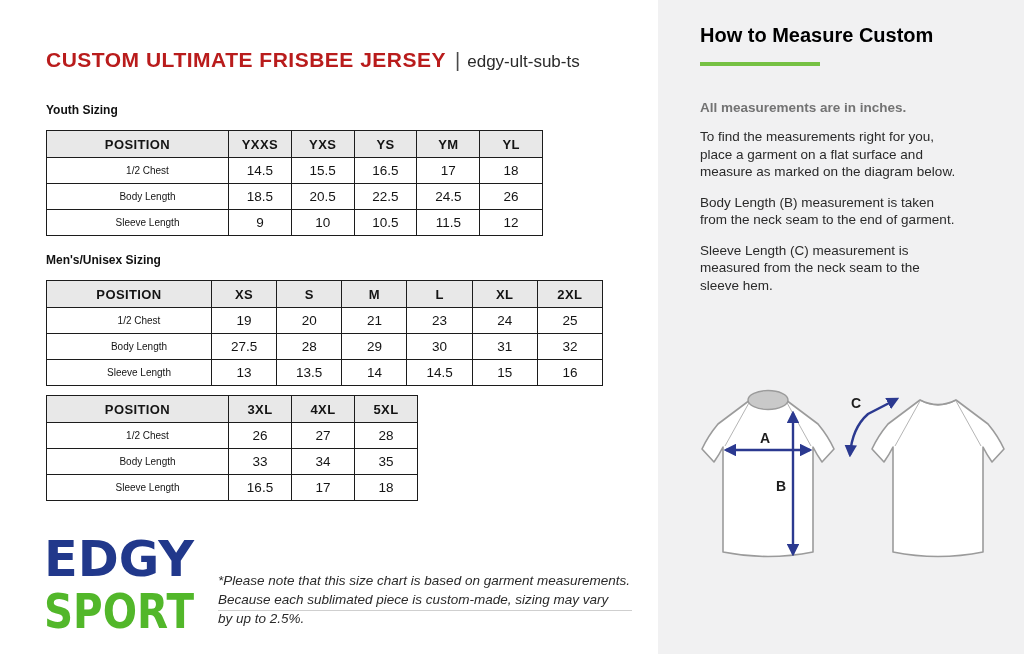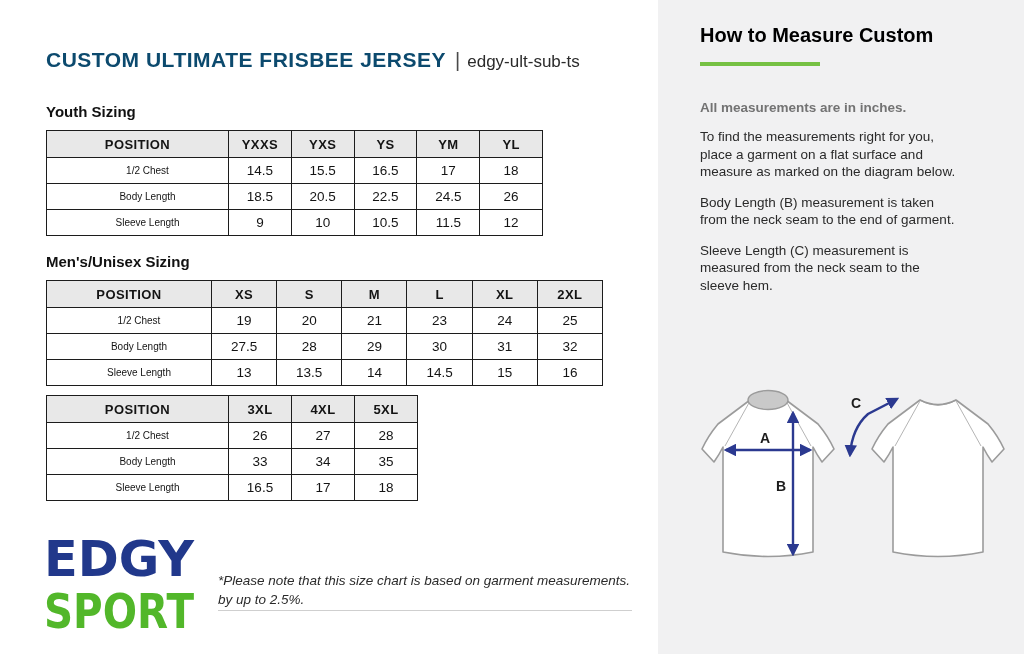--- a/index.html
+++ b/index.html
@@ -11,25 +11,25 @@
     --table-header-bg:#e8e8e8;
     --ink:#1c1c1c;
   }
   html,body{margin:0;padding:0;background:#fff;}
   #page{
     position:relative;width:1024px;height:654px;overflow:hidden;background:#fff;
     font-family:"Liberation Sans",sans-serif;color:var(--ink);
   }
   
   #title-row{position:absolute;left:46px;top:48px;white-space:nowrap;}
-  #main-title{font-size:21px;font-weight:bold;letter-spacing:.5px;color:#0c4a6e;}
+  #main-title{font-size:21px;font-weight:bold;letter-spacing:.5px;color:#b91c1c;}
   #title-pipe{font-size:20px;font-weight:300;color:#4a4a4a;margin:0 7px 0 9px;}
   #sku{font-size:17px;color:#2b2b2b;}
   
-  .section-label{position:absolute;left:46px;font-size:15px;font-weight:bold;color:#111;}
+  .section-label{position:absolute;left:46px;font-size:12px;font-weight:bold;color:#111;}
   #youth-label{top:103px;}
   #mens-label{top:253px;}
   
   .table-wrap{position:absolute;left:46px;}
   #youth-table{top:130px;width:497px;}
   #mens-table{top:280px;width:557px;}
   #ext-table{top:395px;width:372px;}
   .size-table{border-collapse:collapse;table-layout:fixed;width:100%;background:#fff;}
   .size-table th,.size-table td{
     border:1px solid #1c1c1c;padding:0;height:25px;font-size:13.5px;
@@ -200,20 +200,21 @@
       </table>
     </div>
 
   <svg id="logo" width="152" height="96" viewBox="0 0 152 96">
     <text class="w1" x="0" y="40" font-size="50" textLength="150" lengthAdjust="spacingAndGlyphs">EDGY</text>
     <text class="w2" x="0" y="92" font-size="48" textLength="150" lengthAdjust="spacingAndGlyphs">SPORT</text>
   </svg>
 
   <div id="footnote">
     <div>*Please note that this size chart is based on garment measurements.</div>
+    <div>Because each sublimated piece is custom-made, sizing may vary</div>
     <div>by up to 2.5%.</div>
   </div>
   <div id="footnote-rule"></div>
 
   <div id="side-panel">
     <div id="panel-heading">
       <div>How to Measure Custom</div>
     </div>
     <div id="green-rule"></div>
     <div id="panel-note">All measurements are in inches.</div>

